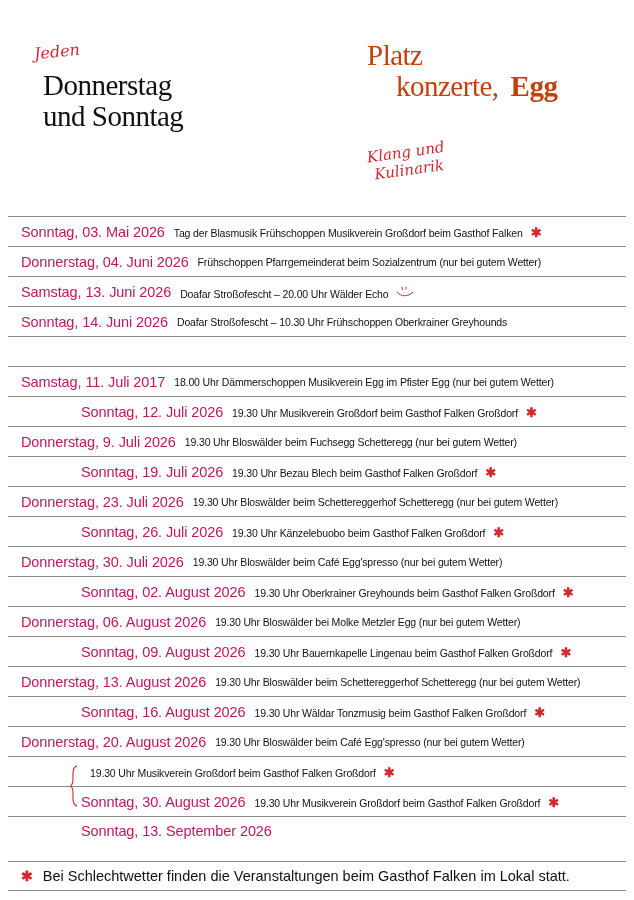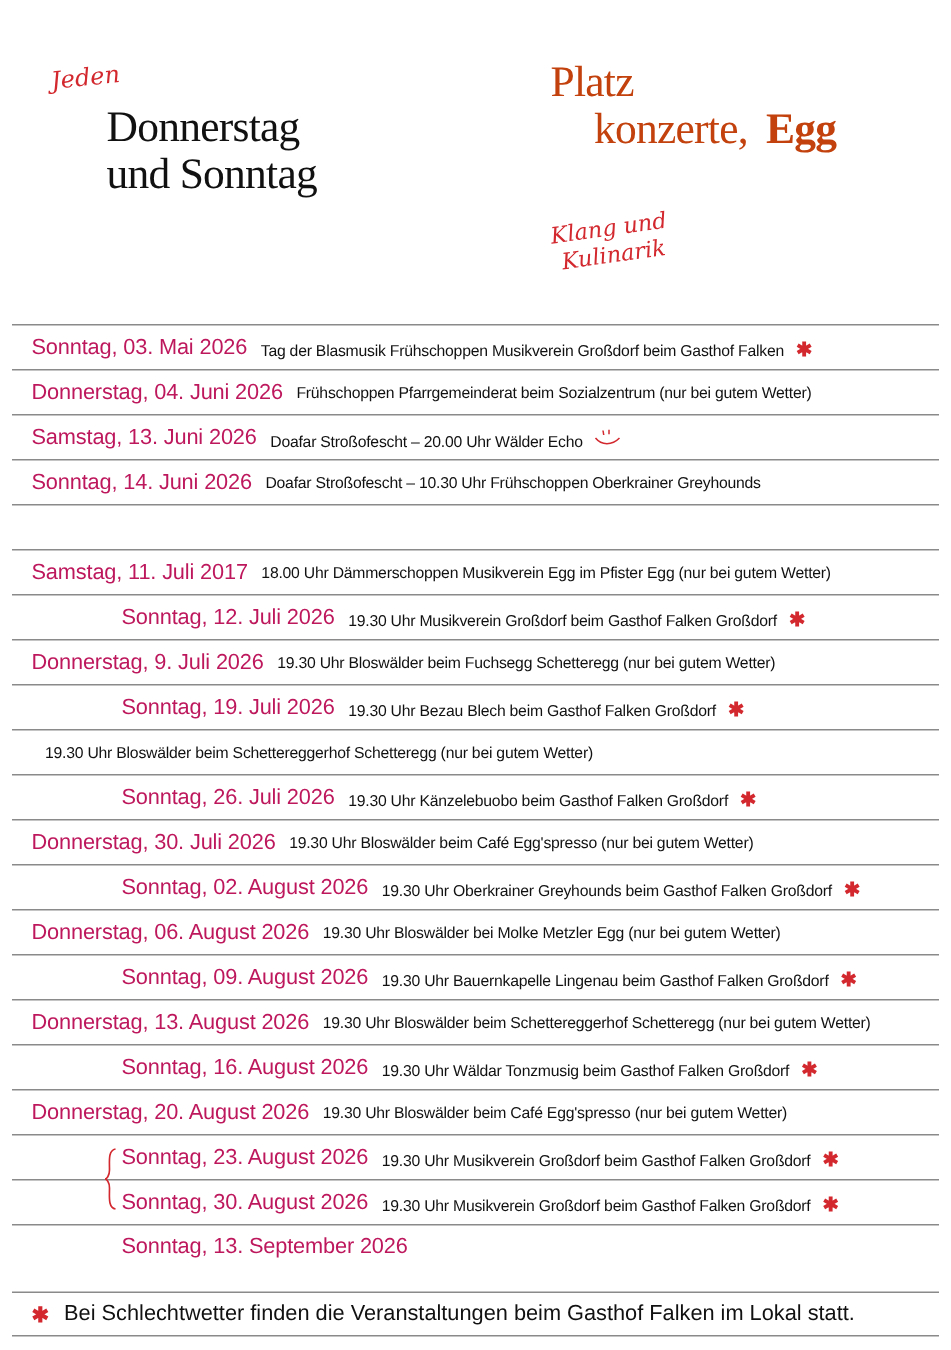--- a/index.html
+++ b/index.html
@@ -1,19 +1,19 @@
 <!DOCTYPE html>
 <html><head>
 <meta charset="utf-8">
 <style>
   html, body { margin: 0; padding: 0; background: #ffffff; }
   body { width: 634px; height: 900px; position: relative; overflow: hidden; font-family: "Liberation Sans", sans-serif; color: #111; }
   .hand { font-family: "DejaVu Serif", serif; font-style: italic; color: #d2282e; position: absolute; }
 
-  #title-left { position: absolute; left: 43px; top: 70px; font-size: 29px; line-height: 31px; letter-spacing: -0.5px; font-family: "Liberation Serif", serif; color: #111; margin-left: 28px; }
+  #title-left { position: absolute; left: 43px; top: 70px; font-size: 29px; line-height: 31px; letter-spacing: -0.5px; font-family: "Liberation Serif", serif; color: #111; }
   #title-right { position: absolute; left: 367px; top: 40px; font-size: 29px; line-height: 31px; letter-spacing: -0.5px; font-family: "Liberation Serif", serif; color: #c2410c; }
   #title-right .l2 { padding-left: 29px; display: block; }
   #title-right .egg { font-weight: bold; margin-left: 12px; }
   #title-right .l1 { display: block; }
   #hand-jeden { left: 34px; top: 42px; font-size: 16px; transform: rotate(-6deg); }
   #hand-klang { left: 368px; top: 143px; font-size: 15px; transform: rotate(-8deg); line-height: 18px; }
   #hand-klang .k2 { display:block; padding-left: 5px; }
 
   .rule { position: absolute; left: 8px; width: 618px; height: 0; border-top: 1px solid #8a8a8a; }
 
@@ -104,20 +104,21 @@
     </div>
     <div class="row indent-0" style="top: 427px;">
       <span class="date">Donnerstag, 9. Juli 2026</span>
       <span class="desc">19.30 Uhr Bloswälder beim Fuchsegg Schetteregg (nur bei gutem Wetter)</span>
     </div>
     <div class="row indent-1" style="top: 457px;">
       <span class="date">Sonntag, 19. Juli 2026</span>
       <span class="desc">19.30 Uhr Bezau Blech beim Gasthof Falken Großdorf<span class="star">✱</span></span>
     </div>
     <div class="row indent-0" style="top: 487px;">
+      <span class="date">Donnerstag, 23. Juli 2026</span>
       <span class="desc">19.30 Uhr Bloswälder beim Schettereggerhof Schetteregg (nur bei gutem Wetter)</span>
     </div>
     <div class="row indent-1" style="top: 517px;">
       <span class="date">Sonntag, 26. Juli 2026</span>
       <span class="desc">19.30 Uhr Känzelebuobo beim Gasthof Falken Großdorf<span class="star">✱</span></span>
     </div>
     <div class="row indent-0" style="top: 547px;">
       <span class="date">Donnerstag, 30. Juli 2026</span>
       <span class="desc">19.30 Uhr Bloswälder beim Café Egg'spresso (nur bei gutem Wetter)</span>
     </div>
@@ -139,21 +140,20 @@
     </div>
     <div class="row indent-1" style="top: 697px;">
       <span class="date">Sonntag, 16. August 2026</span>
       <span class="desc">19.30 Uhr Wäldar Tonzmusig beim Gasthof Falken Großdorf<span class="star">✱</span></span>
     </div>
     <div class="row indent-0" style="top: 727px;">
       <span class="date">Donnerstag, 20. August 2026</span>
       <span class="desc">19.30 Uhr Bloswälder beim Café Egg'spresso (nur bei gutem Wetter)</span>
     </div>
     <div class="row indent-1" style="top: 757px;">
-      <span class="date">Sonntag, 23. August 2026</span>
       <span class="desc">19.30 Uhr Musikverein Großdorf beim Gasthof Falken Großdorf<span class="star">✱</span></span>
     </div>
     <div class="row indent-1" style="top: 787px;">
       <span class="date">Sonntag, 30. August 2026</span>
       <span class="desc">19.30 Uhr Musikverein Großdorf beim Gasthof Falken Großdorf<span class="star">✱</span></span>
     </div>
     <div class="row indent-1 tall" style="top: 817px; height: 44px;">
       <span class="date" style="align-self: flex-start; padding-top: 6px;">Sonntag, 13. September 2026</span>
     </div>
   </div>

